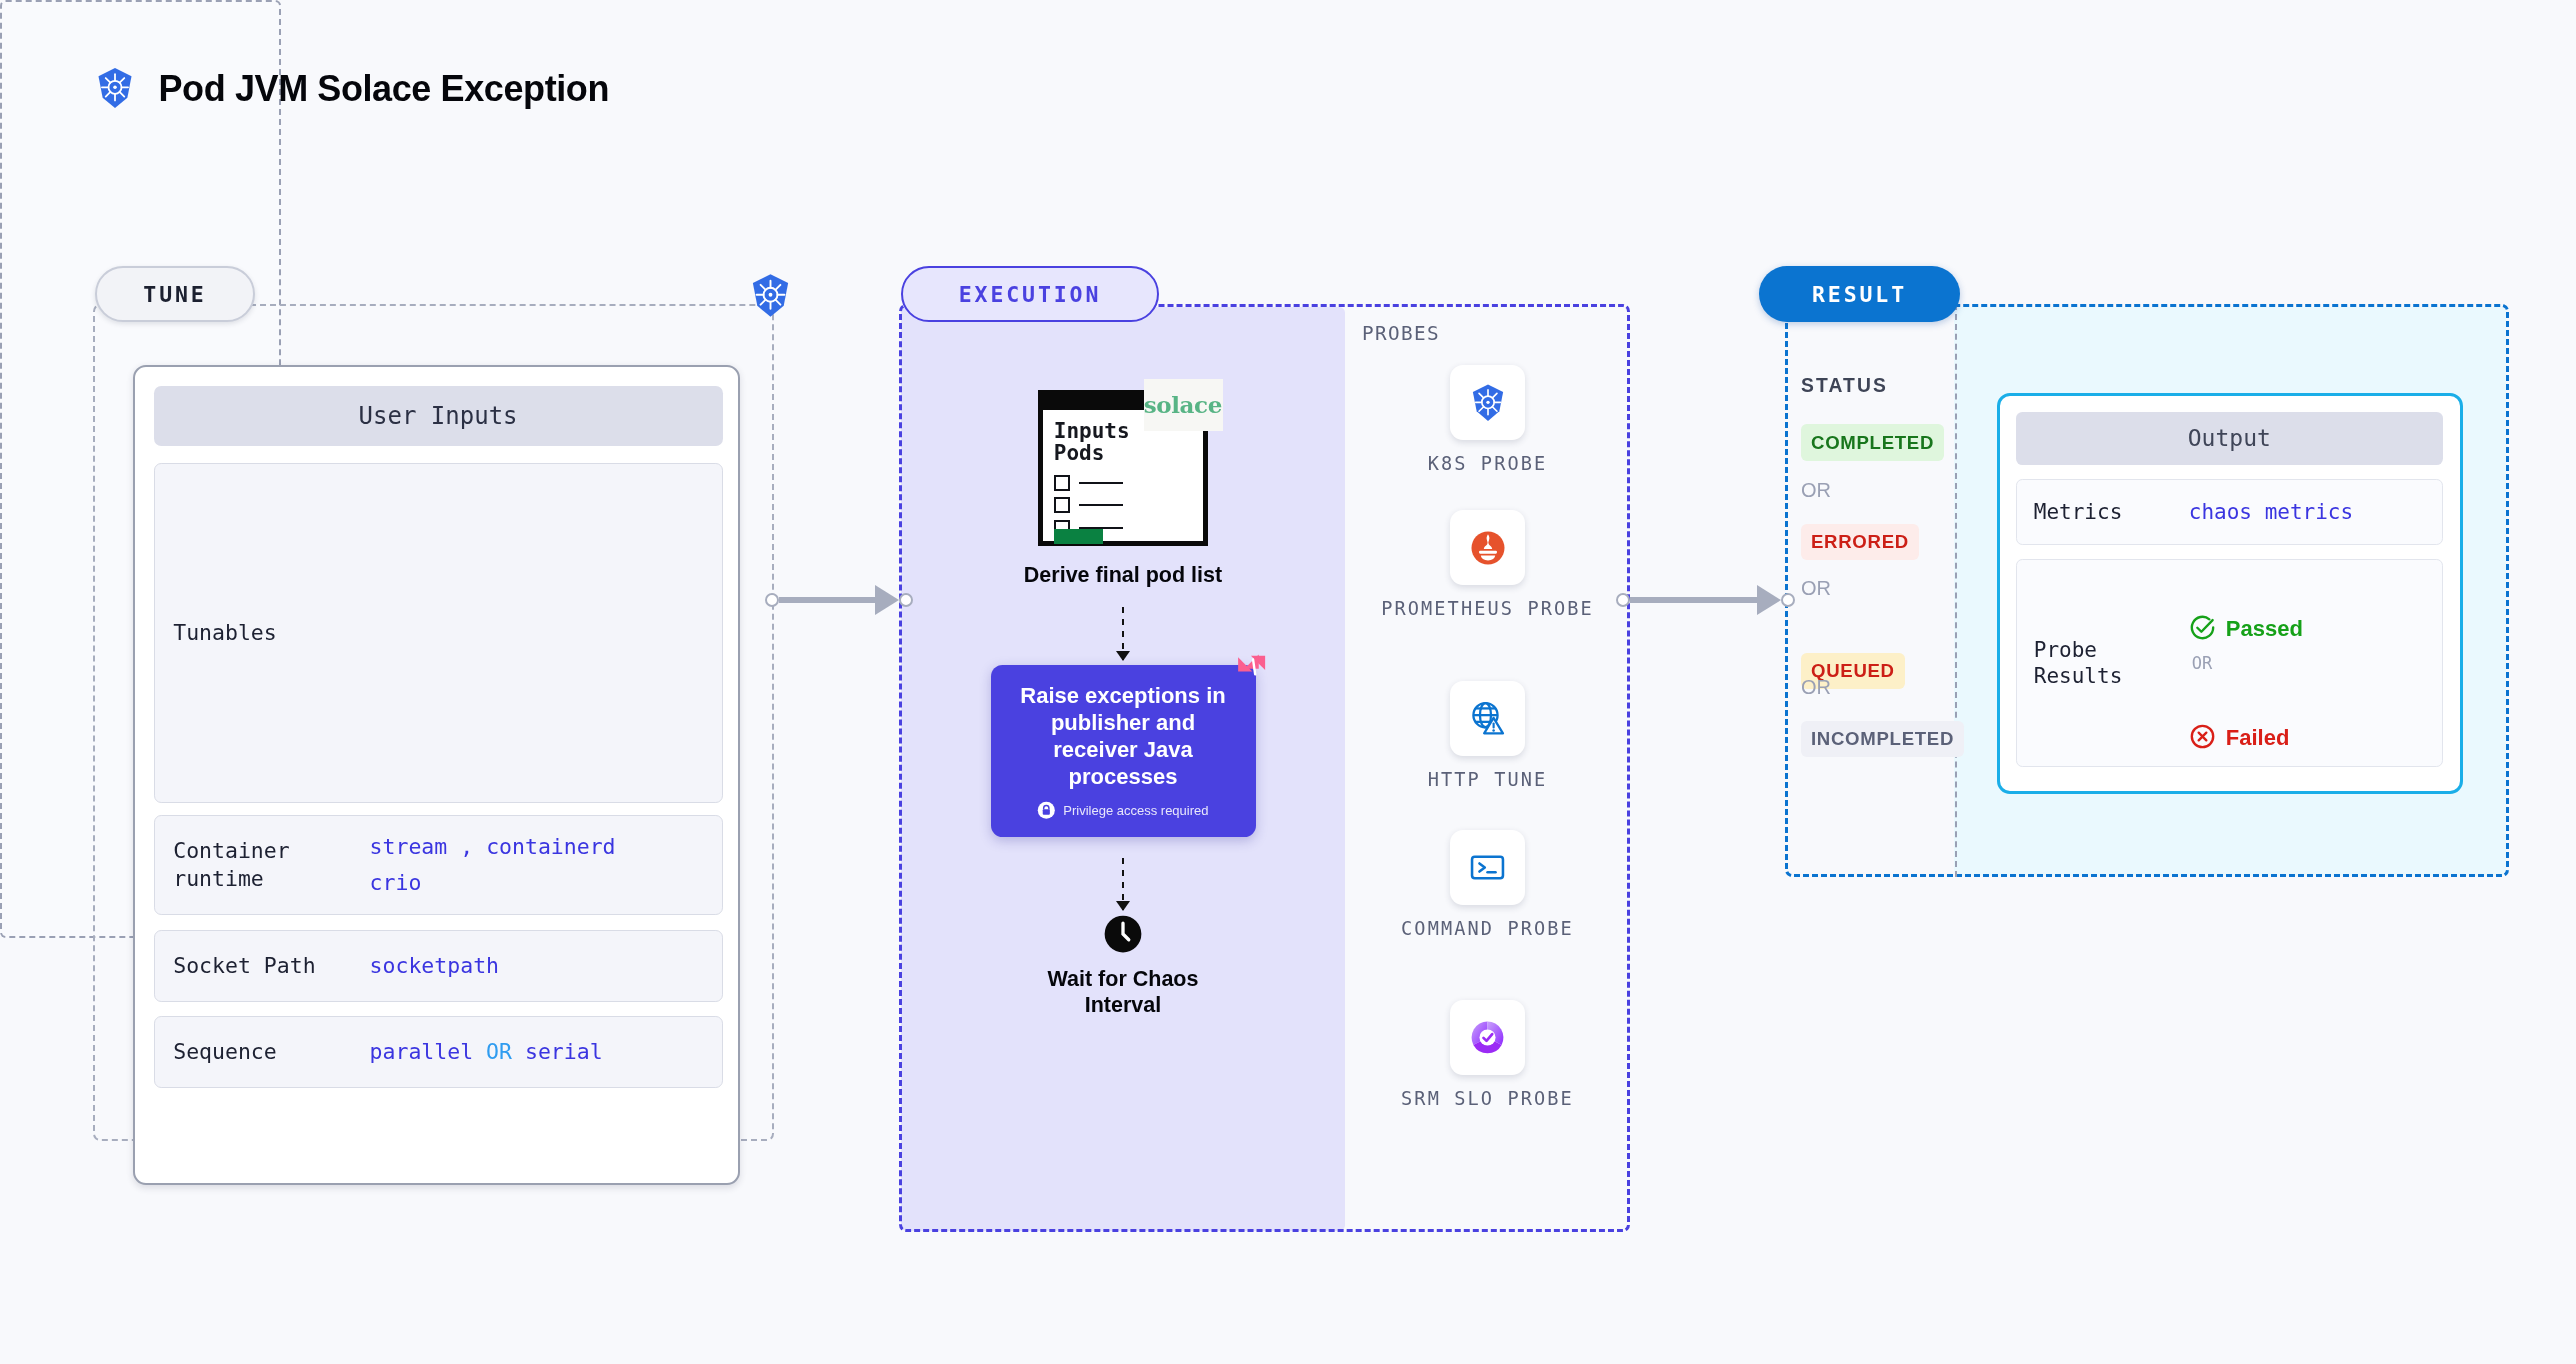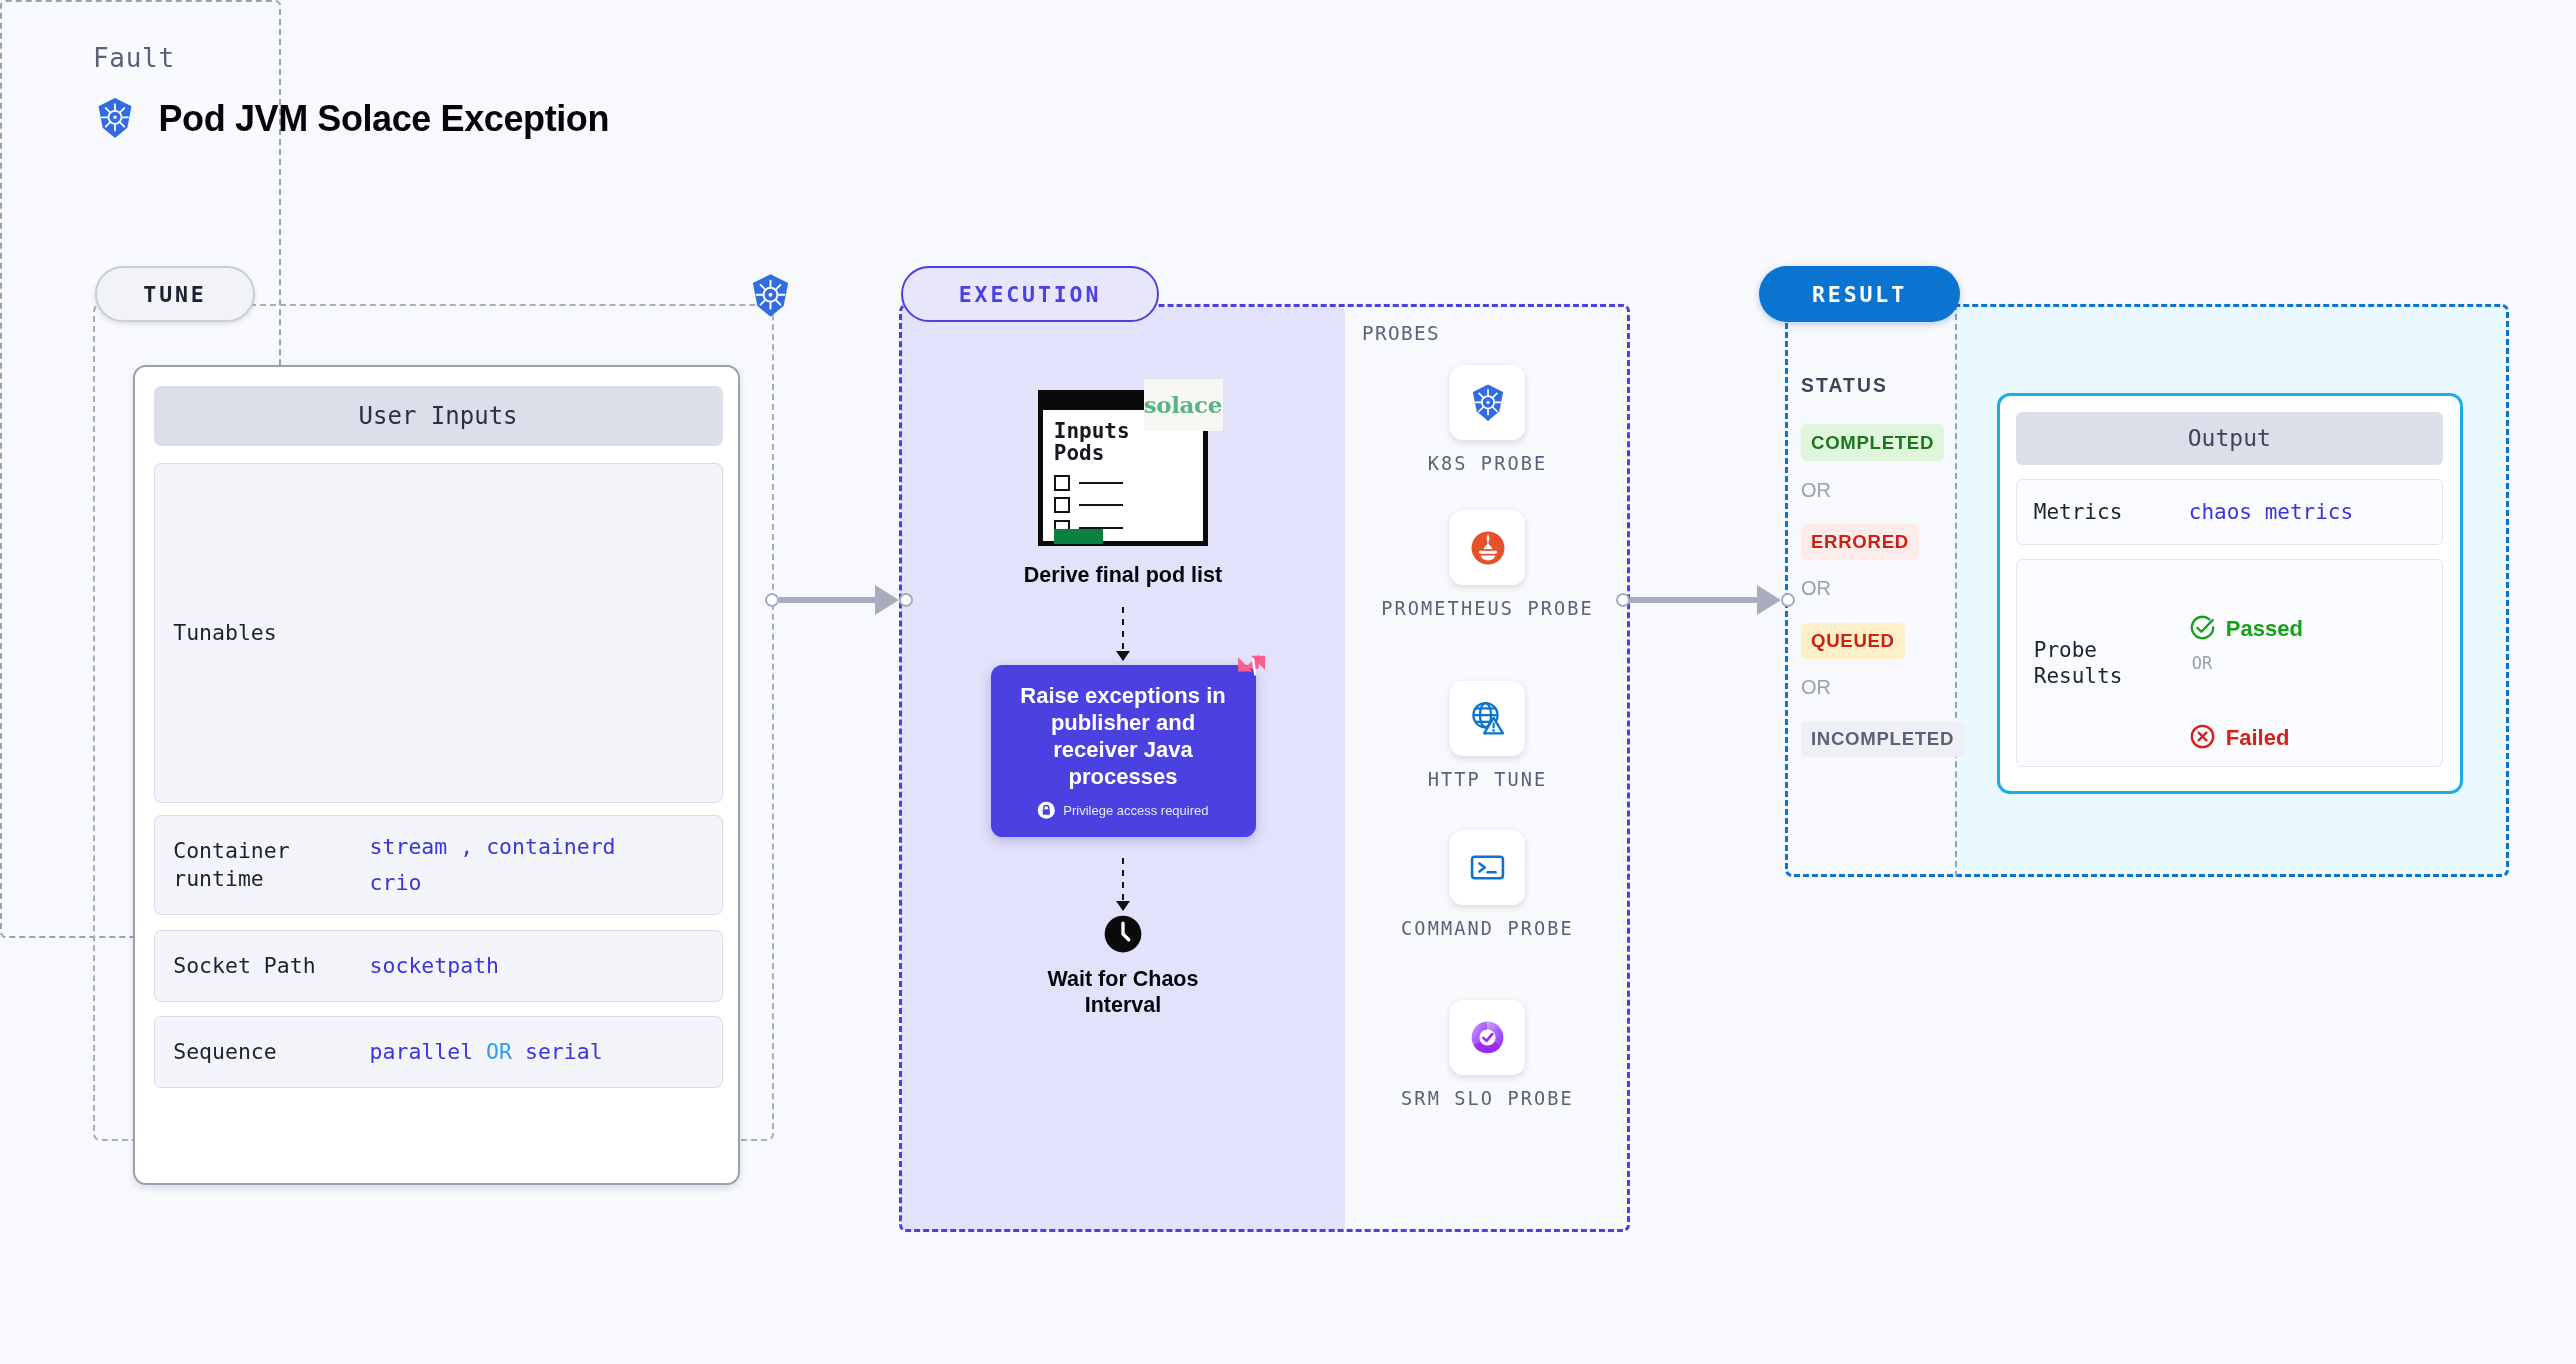--- a/index.html
+++ b/index.html
@@ -189,21 +189,20 @@
   .conn .bar{height:6.4px;background:#a7adbe;flex:1;}
   .conn .tri{width:0;height:0;border-top:15.8px solid transparent;
     border-bottom:15.8px solid transparent;border-left:24px solid #a7adbe;flex:none;}
   #conn-1{left:765px;top:587px;width:148px;}
   #conn-2{left:1616px;top:587px;width:179px;}
 </style>
 </head>
 <body>
 
 <div id="header">
-  <div id="fault-label">Fault</div>
   <div id="title-row">
     <span>
       <svg width="44" height="44" viewBox="0 0 64 64">
         <path d="M32 3 L56 15 L50 46 L32 61 L14 46 L8 15 Z" fill="#326ce5"></path>
         <g fill="none" stroke="#fff" stroke-width="2.6" stroke-linecap="round">
           <circle cx="32" cy="31" r="9.5"></circle>
           <circle cx="32" cy="31" r="2.6" fill="#fff" stroke="none"></circle>
           <line x1="32" y1="12" x2="32" y2="21.5"></line>
           <line x1="32" y1="40.5" x2="32" y2="50"></line>
           <line x1="13" y1="31" x2="22.5" y2="31"></line>
@@ -454,21 +453,21 @@
 <div id="result-panel" class="panel"></div>
 <div id="status-sub"></div>
 <div id="result-pill" class="pill">RESULT</div>
 
 <div id="status-title">STATUS</div>
 
 <div class="status-badge" style="top:424px;height:37px;background:#dff6dd;color:#18761c;">COMPLETED</div>
 <div class="or-text" style="top:479px;">OR</div>
 <div class="status-badge" style="top:524px;height:36px;background:#fdecea;color:#cc1f16;">ERRORED</div>
 <div class="or-text" style="top:577px;">OR</div>
-<div class="status-badge" style="top:623px;height:36px;background:#fdf0c8;color:#cc1f16;">QUEUED</div>
+<div class="status-badge" style="top:653px;height:36px;background:#fdf0c8;color:#cc1f16;">QUEUED</div>
 <div class="or-text" style="top:676px;">OR</div>
 <div class="status-badge" style="top:721px;height:36px;background:#eff0f6;color:#5b6178;">INCOMPLETED</div>
 
 <div id="output-card">
   <div id="output-header">Output</div>
 
   <div class="out-row" id="out-metrics">
     <span class="out-label">Metrics</span>
     <span id="out-metrics-val">chaos metrics</span>
   </div>

